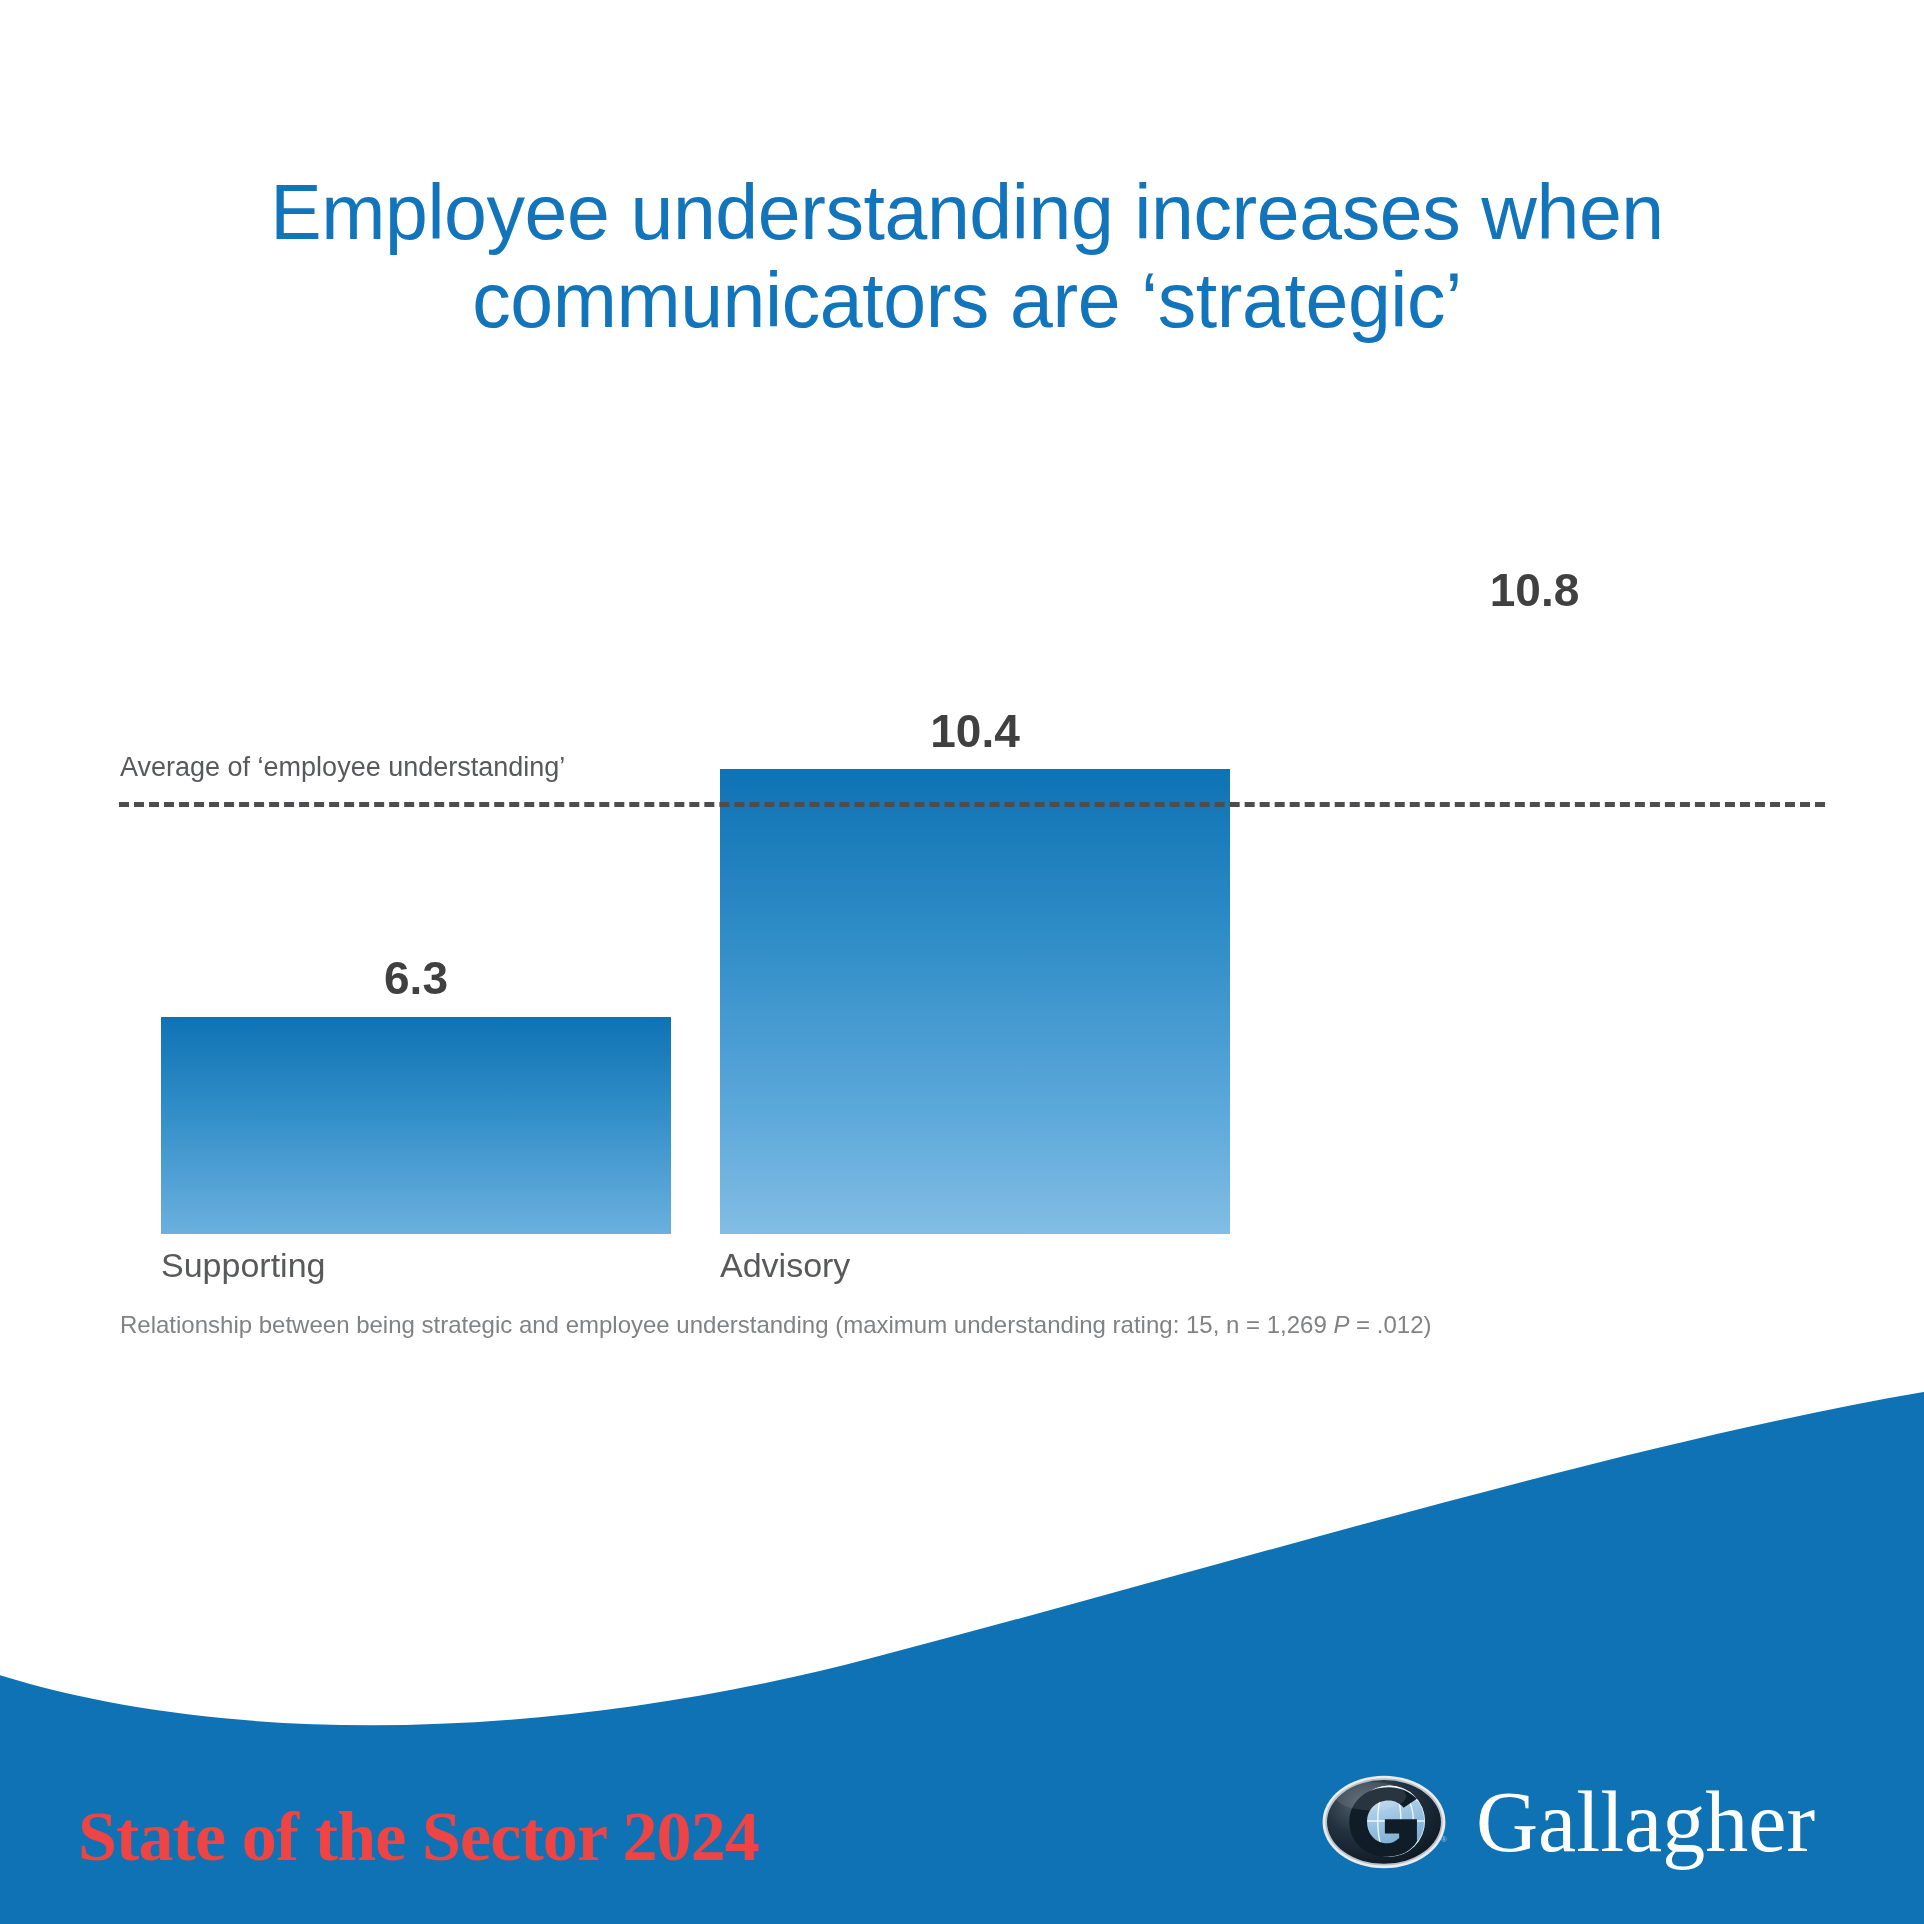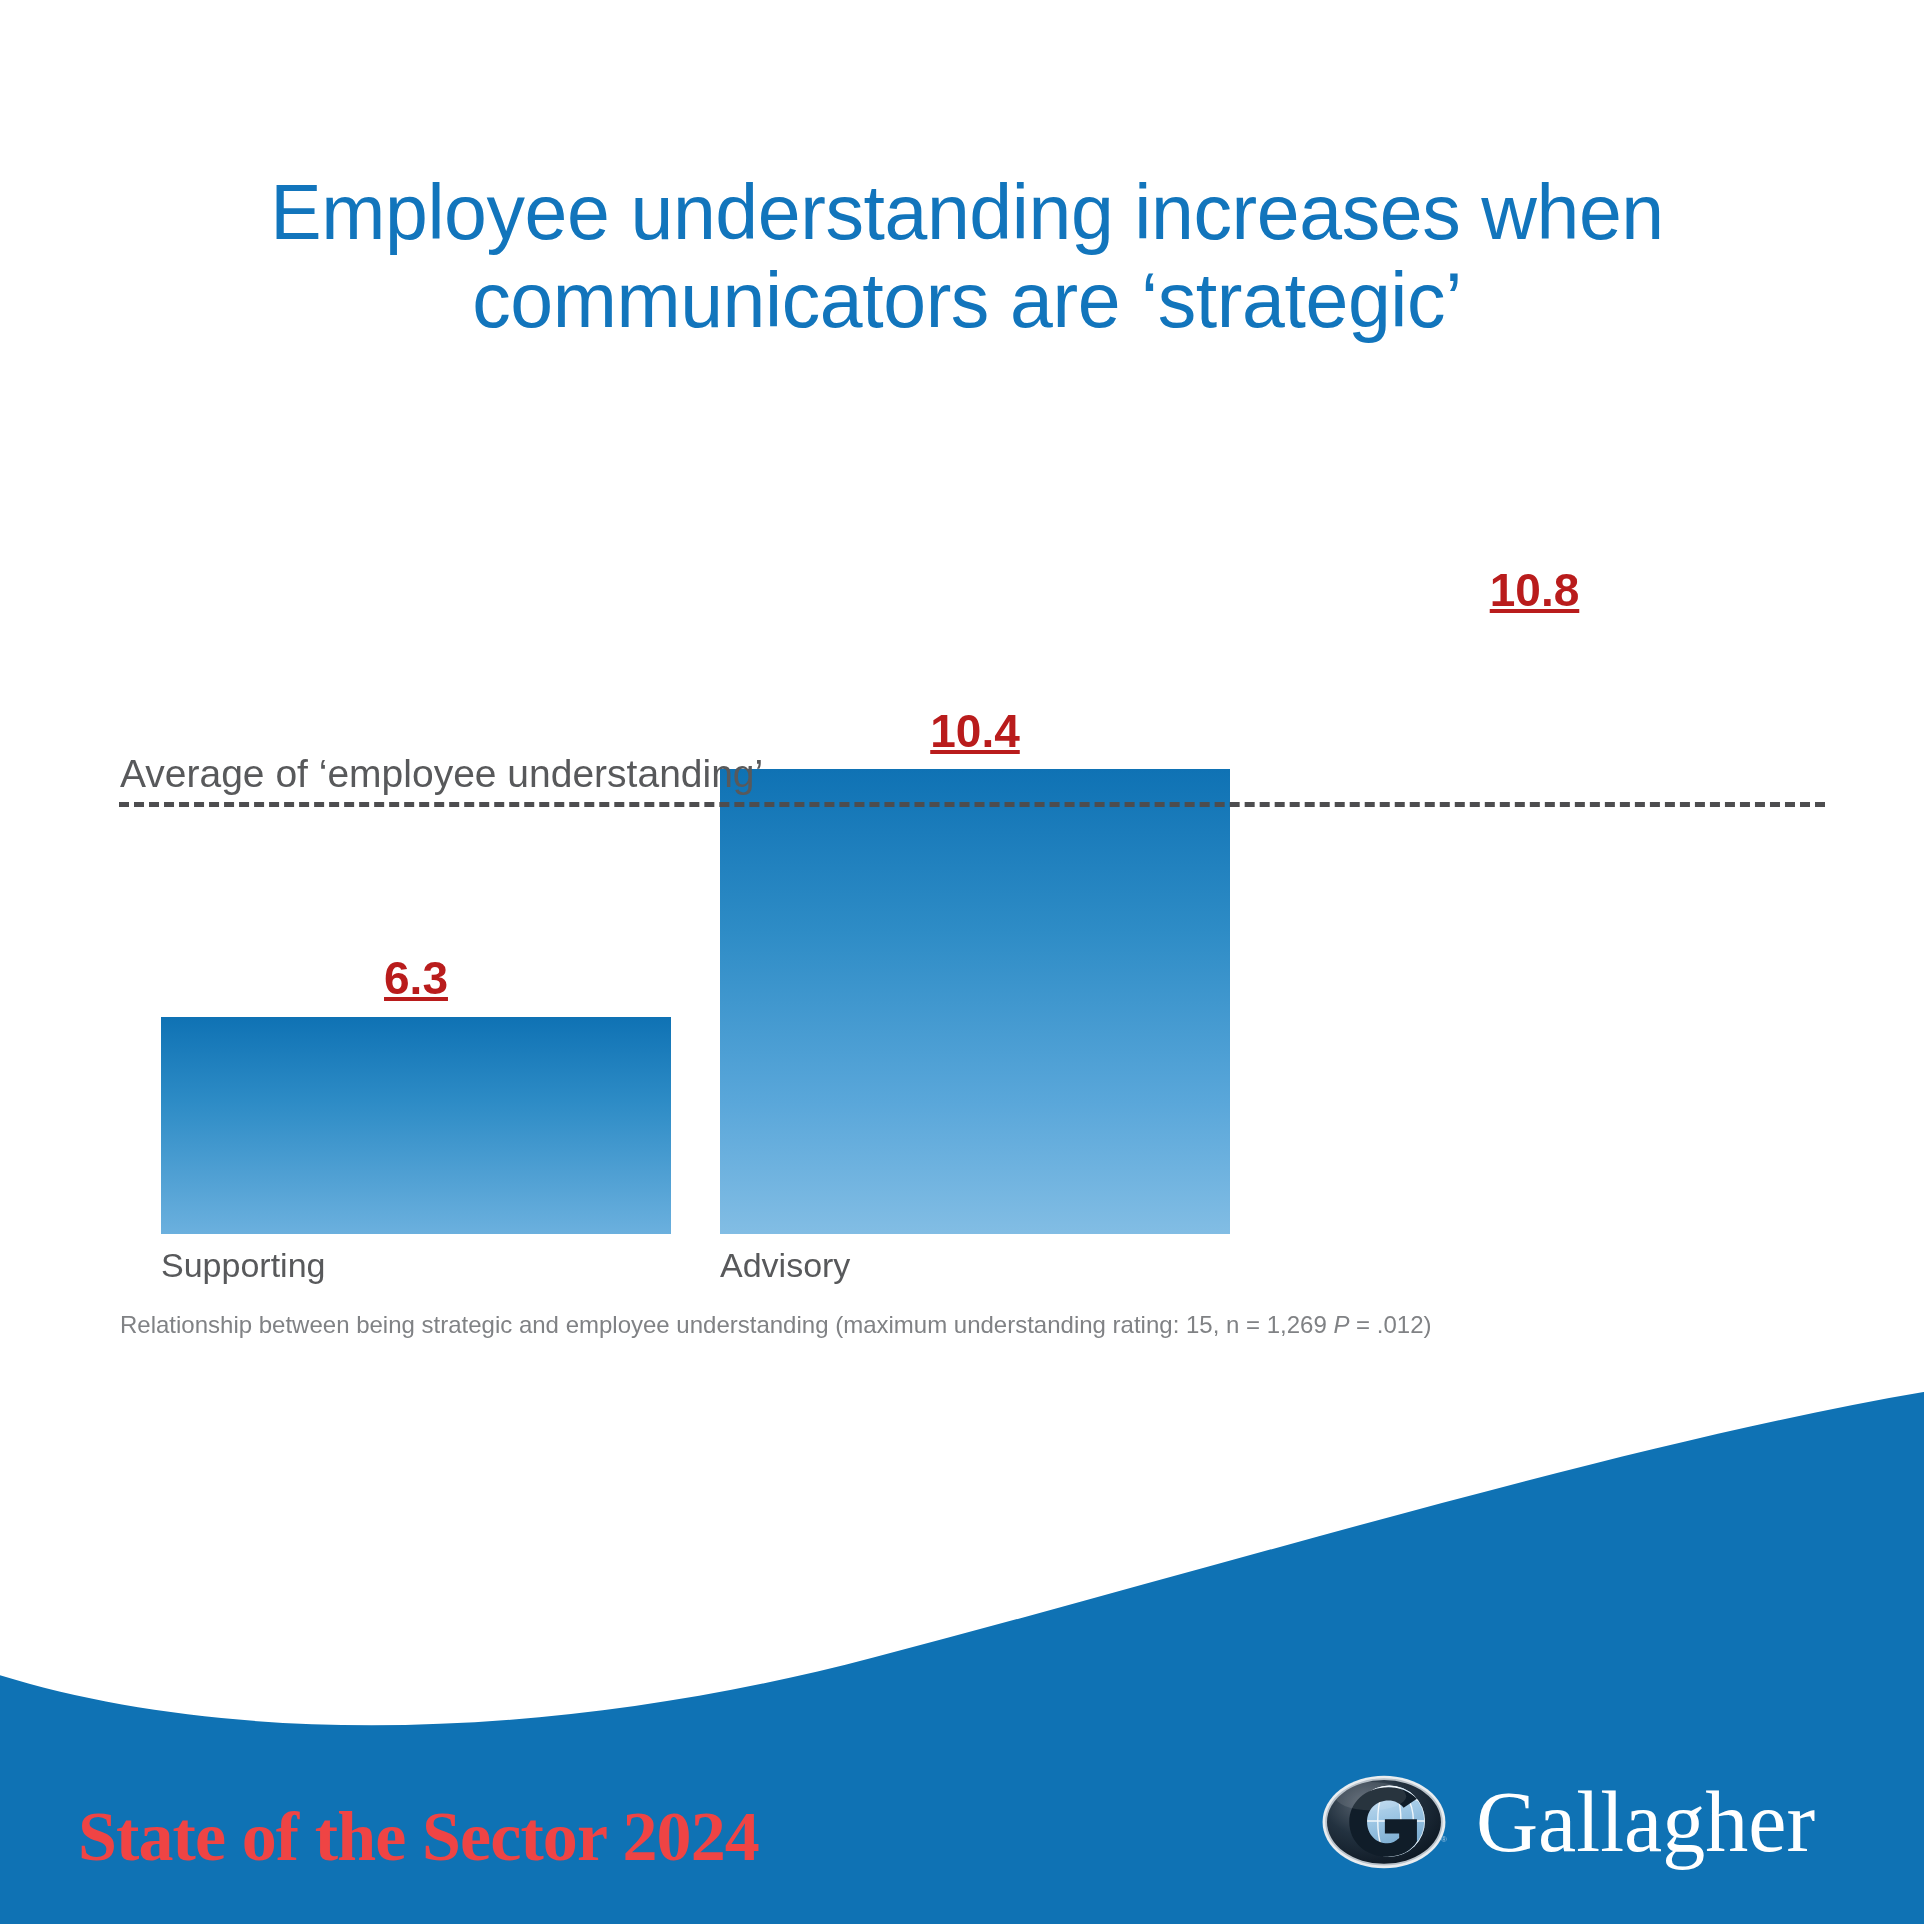--- a/index.html
+++ b/index.html
@@ -69,27 +69,26 @@
   .bar-3 {
     left: 1279px;
     top: 628px;
     width: 511px;
     height: 606px;
     background: linear-gradient(to bottom, #E3762E 0%, #E8musicA 0%, #E58240 30%, #E99A60 58%, #EFB88F 100%);
   }
 
   .value-label {
     position: absolute;
-    color: #b91c1c;
+    color: #404040;
     font-family: "Liberation Sans", sans-serif;
     font-weight: bold;
     font-size: 46px;
     text-align: center;
     line-height: 1;
-    text-decoration: underline;
   }
   .value-1 { left: 161px; top: 955px; width: 510px; }
   .value-2 { left: 720px; top: 708px;  width: 510px; }
   .value-3 { left: 1279px; top: 567px; width: 511px; }
 
   .cat-label {
     position: absolute;
     color: #58595B;
     font-family: "Liberation Sans", sans-serif;
     font-size: 34px;
@@ -108,21 +107,21 @@
     width: 1706px;
     height: 0;
     border-top: 5.3px dashed #4D4D4F;
   }
   .avg-label {
     position: absolute;
     left: 120px;
     top: 754px;
     color: #58595B;
     font-family: "Liberation Sans", sans-serif;
-    font-size: 39px;
+    font-size: 27px;
     white-space: nowrap;
     line-height: 1;
   }
 
   
   .footnote {
     position: absolute;
     left: 120px;
     top: 1313px;
     color: #808285;

